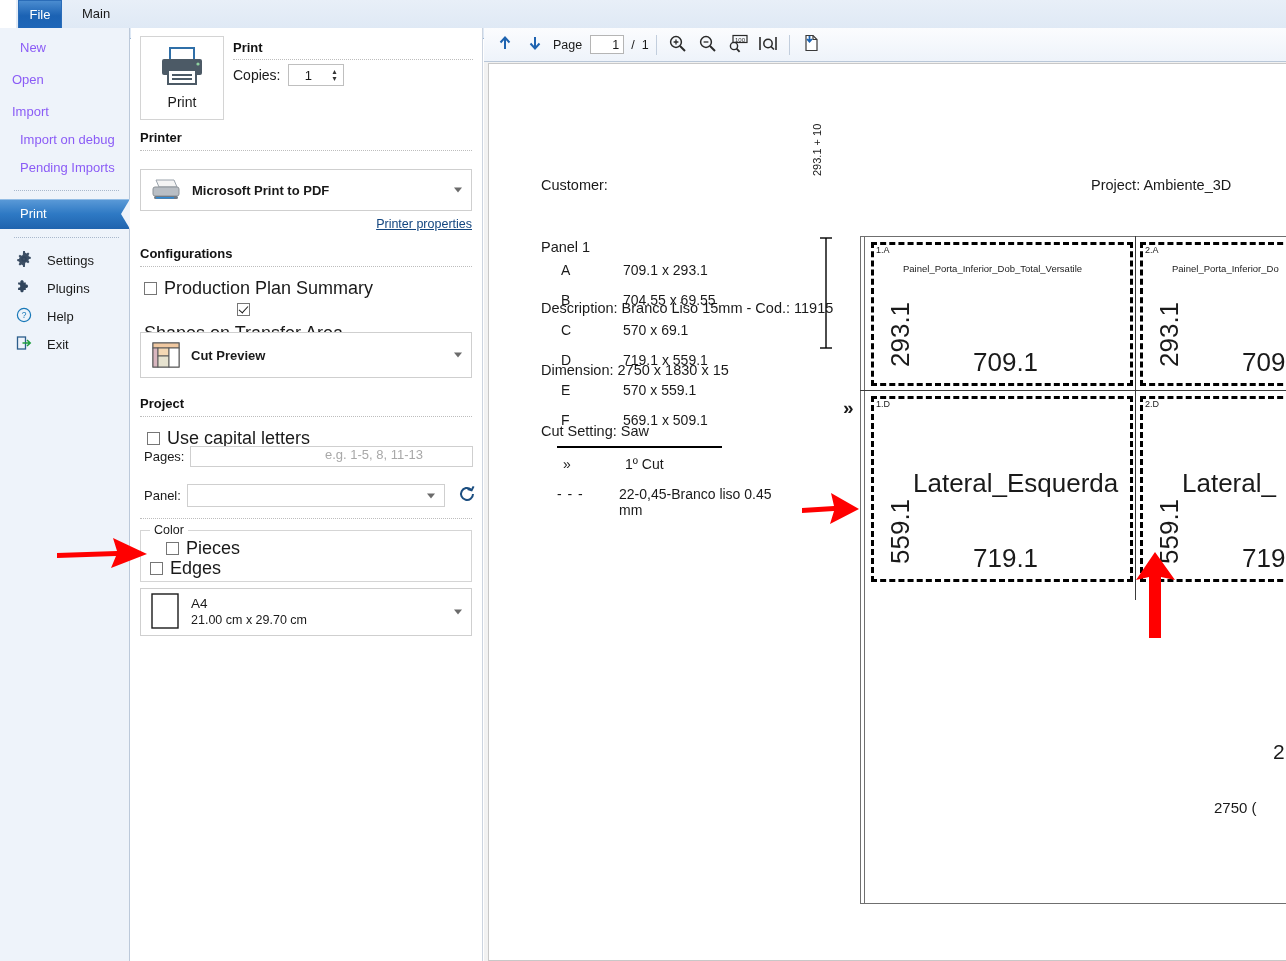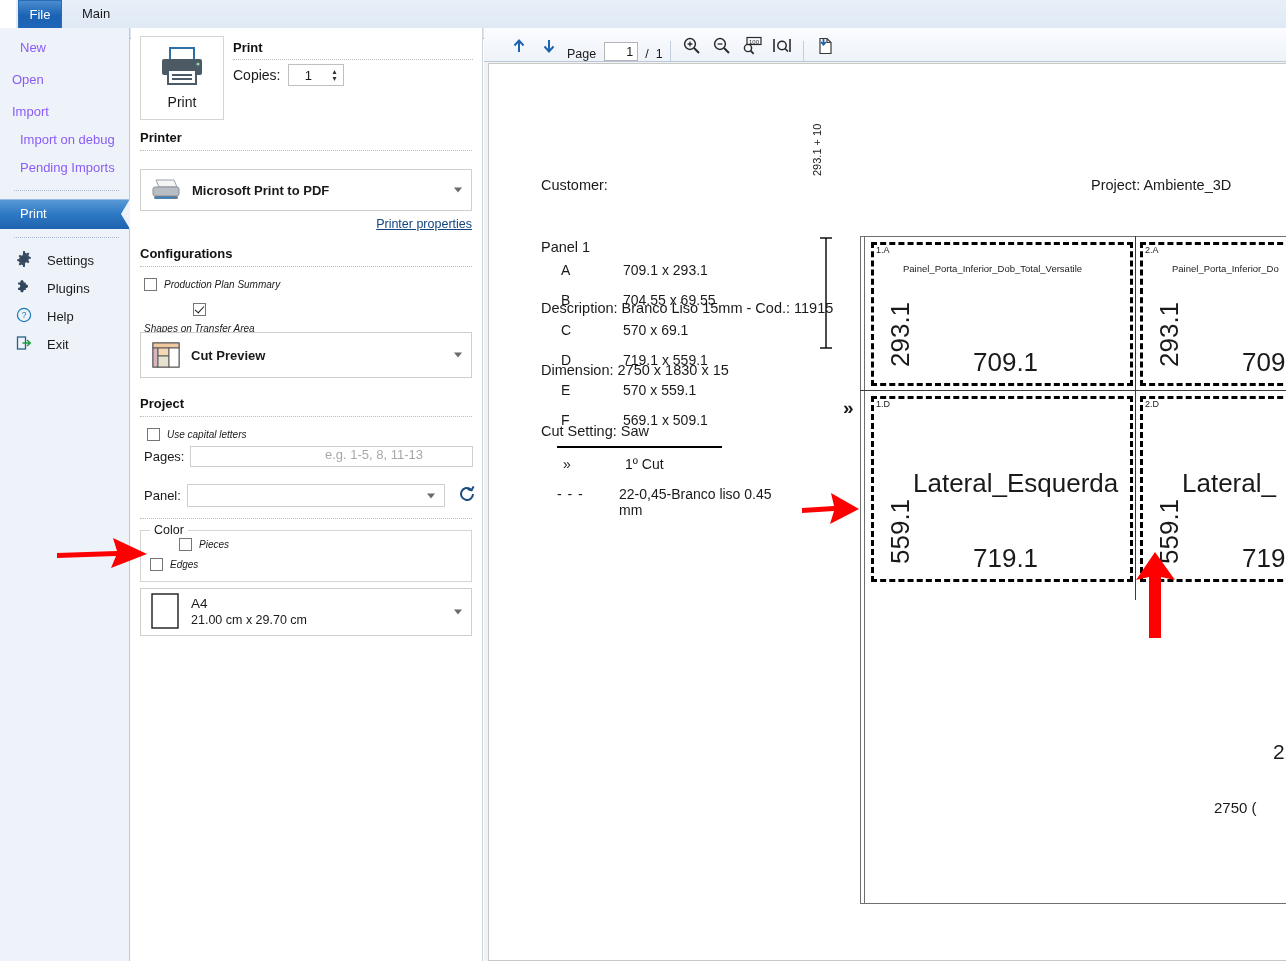--- a/index.html
+++ b/index.html
@@ -86,21 +86,21 @@
     display:flex; align-items:center; position:relative;
   }
   .combo .caret {
     position:absolute; right:9px; top:50%; transform:translateY(-50%);
     width:0;height:0;border-left:4px solid transparent;border-right:4px solid transparent;
     border-top:5px solid #6b6b6b;
   }
   .link {
     color:#12457f; text-decoration:underline; font-size:12.5px; cursor:pointer;
   }
-  .cbrow { display:flex; align-items:center; gap:7px; font-size:10px;font-style:italic; }
+  .cbrow { display:flex; align-items:center; gap:7px; font-size:18px; }
   .cb {
     width:13px;height:13px;border:1px solid #767676;background:#fff;
     box-sizing:border-box; position:relative; flex:none;
   }
   .cb.checked::after{
     content:""; position:absolute; left:3px; top:0px; width:4px;height:8px;
     border:solid #1a1a1a; border-width:0 1.6px 1.6px 0; transform:rotate(42deg);
   }
   .groupbox {
     border:1px solid #d5d5d5; box-sizing:border-box; position:relative;
@@ -115,21 +115,21 @@
 
   
   .preview-wrap {
     position:absolute; left:484px; top:28px; width:802px; height:933px;
     background:#f2f2f2; box-sizing:border-box;
   }
   .ptoolbar {
     position:absolute; left:0; top:0; width:802px; height:34px;
     background: linear-gradient(to bottom,#fbfcfe 0%,#eef3fa 100%);
     border-bottom:1px solid #b9c7d8; box-sizing:border-box;
-    display:flex; align-items:flex-end; gap:2px; padding-left:21px;
+    display:flex; align-items:center; gap:2px; padding-left:7px;
   }
   .tb-btn { width:28px;height:28px; display:flex;align-items:center;justify-content:center;}
   .tb-sep { width:1px; height:20px; background:#c2cedd; margin:0 5px; }
   .pagebox {
     width:34px;height:19px;border:1px solid #b5b5b5;background:#fff;
     text-align:right; font-size:12.5px; line-height:19px; padding-right:4px; box-sizing:border-box;
   }
   .page-lbl { font-size:12.5px; margin:0 6px 0 2px;}
   .sheet {
     position:absolute; left:4px; top:35px; width:799px; height:898px;
@@ -344,21 +344,21 @@
           <path d="M16 10a6 6 0 11-2.1-4.6" fill="none" stroke="#1c4e80" stroke-width="2"></path>
           <path d="M16.6 2.4 L14.6 6.2 L10.6 5" fill="none" stroke="#1c4e80" stroke-width="2"></path>
         </svg>
       </span>
     </div>
 
     <div class="dotline" style="position:absolute; left:9px; top:490px; width:332px;"></div>
 
     <div class="groupbox" style="position:absolute; left:9px; top:502px; width:332px; height:52px;">
       <span class="gb-title">Color</span>
-      <div class="cbrow" style="position:absolute; left:22px; top:7px;padding-left:16px;">
+      <div class="cbrow" style="position:absolute; left:9px; top:7px;padding-left:16px;">
         <span class="cb"></span>
         <span>Pieces</span>
       </div>
       <div class="cbrow" style="position:absolute; left:9px; top:27px;">
         <span class="cb"></span>
         <span>Edges</span>
       </div>
     </div>
 
     <div class="combo" style="position:absolute; left:9px; top:560px; width:332px; height:48px;">

